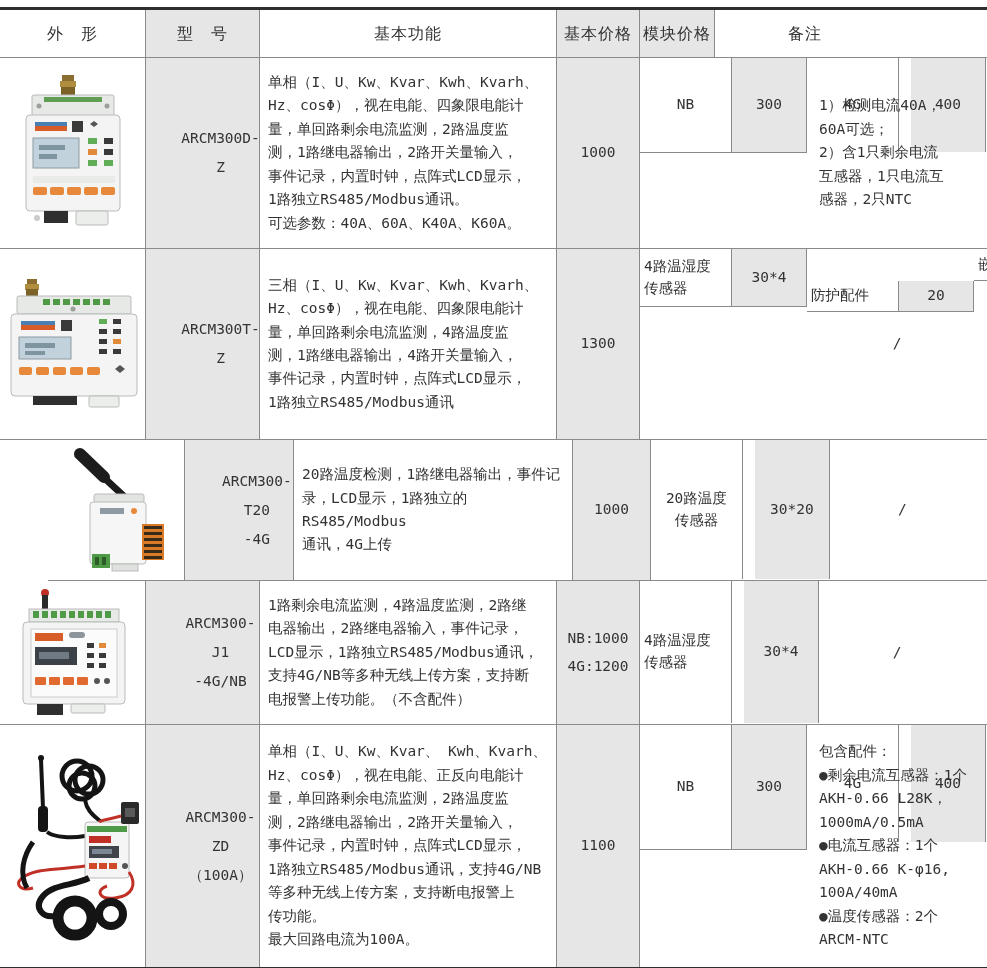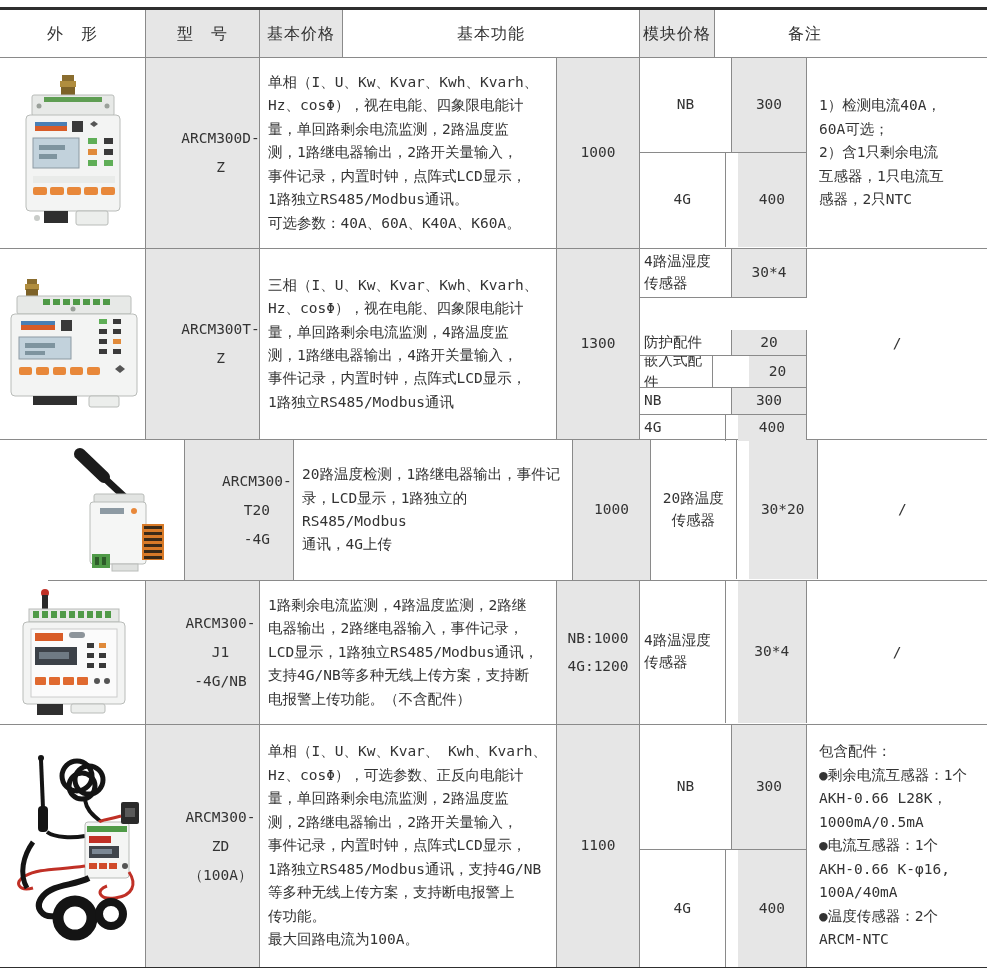--- a/index.html
+++ b/index.html
@@ -30,37 +30,37 @@
   .w-model{width:114px;text-align:center;line-height:2.0;padding-left:36px;}
   .w-feat{width:297px;align-items:flex-start;padding:6px 5px 6px 8px;text-align:left;}
   .w-price{width:83px;text-align:center;line-height:1.9;}
   .w-optlabel{width:92px;padding:2px 4px;text-align:left;align-items:flex-start;justify-content:center;line-height:1.5;}
   .w-modprice{width:75px;text-align:center;}
   .w-remark{width:180px;align-items:flex-start;padding:6px 4px 6px 12px;text-align:left;}
   .w-remark.center{align-items:center;padding:6px 4px;text-align:center;}
   .pre{white-space:pre-line;}
   .hdr{height:47px;}
   .hdr .cell{font-size:16px;letter-spacing:1px;justify-content:center;align-items:center;text-align:center;padding:0;line-height:1.2;}
-  .opts{width:167px;display:flex;flex-direction:column;box-sizing:border-box;}
+  .opts{width:167px;display:flex;box-sizing:border-box;}
   .sub{display:flex;border-bottom:1px solid #8a8a8a;box-sizing:border-box;}
   .sub:last-child{border-bottom:none;gap:12px;}
   .sub .cell{height:100%;}
   svg{display:block;}
 </style>
 </head>
 <body>
 
 <div class="sheet">
   <div class="ptable">
 
     <div class="row hdr">
       <div class="cell w-img">外　形</div>
       <div class="cell w-model gray">型　号</div>
+      <div class="cell w-feat" style="align-items:center;justify-content:center;">基本功能</div>
       <div class="cell w-price gray">基本价格</div>
-      <div class="cell w-feat" style="align-items:center;justify-content:center;">基本功能</div>
       <div class="cell w-modprice gray">模块价格</div>
       <div class="cell w-remark last center" style="justify-content:center;">备注</div>
     </div>
 
     <div class="row" style="height:190px;">
       <div class="cell w-img">
         <svg width="122" height="162" viewBox="0 0 122 162">
           <rect x="50" y="3" width="12" height="7" fill="#8a6d2f"></rect>
           <rect x="48" y="9" width="16" height="6" fill="#b08d3e"></rect>
           <rect x="49" y="15" width="14" height="8" fill="#7d6228"></rect>
@@ -331,21 +331,21 @@
           <path d="M126 126 C 134 138, 130 150, 112 152 C 96 154, 92 144, 104 140" fill="none" stroke="#c03026" stroke-width="3"></path>
           <path d="M86 132 C 70 140, 50 138, 40 150 C 30 162, 40 172, 52 170" fill="none" stroke="#141414" stroke-width="6"></path>
           <path d="M30 96 C 20 110, 16 128, 24 142" fill="none" stroke="#141414" stroke-width="5"></path>
           <circle cx="72" cy="172" r="17" fill="none" stroke="#141414" stroke-width="11"></circle>
           <circle cx="108" cy="168" r="12" fill="none" stroke="#141414" stroke-width="8"></circle>
         </svg>
       </div>
       <div class="cell w-model gray pre">ARCM300-ZD
 （100A）</div>
       <div class="cell w-feat pre">单相（I、U、Kw、Kvar、 Kwh、Kvarh、
-Hz、cosΦ），可选参数、正反向电能计
+Hz、cosΦ），视在电能、正反向电能计
 量，单回路剩余电流监测，2路温度监
 测，2路继电器输出，2路开关量输入，
 事件记录，内置时钟，点阵式LCD显示，
 1路独立RS485/Modbus通讯，支持4G/NB
 等多种无线上传方案，支持断电报警上
 传功能。
 最大回路电流为100A。</div>
       <div class="cell w-price gray">1100</div>
       <div class="opts">
         <div class="sub" style="height:125px;">

